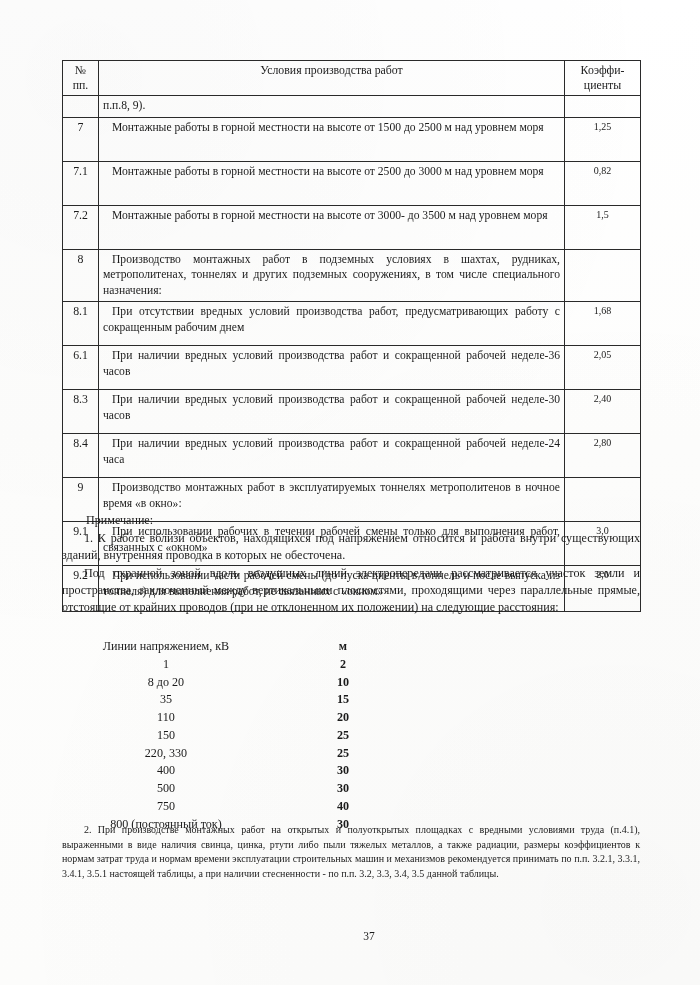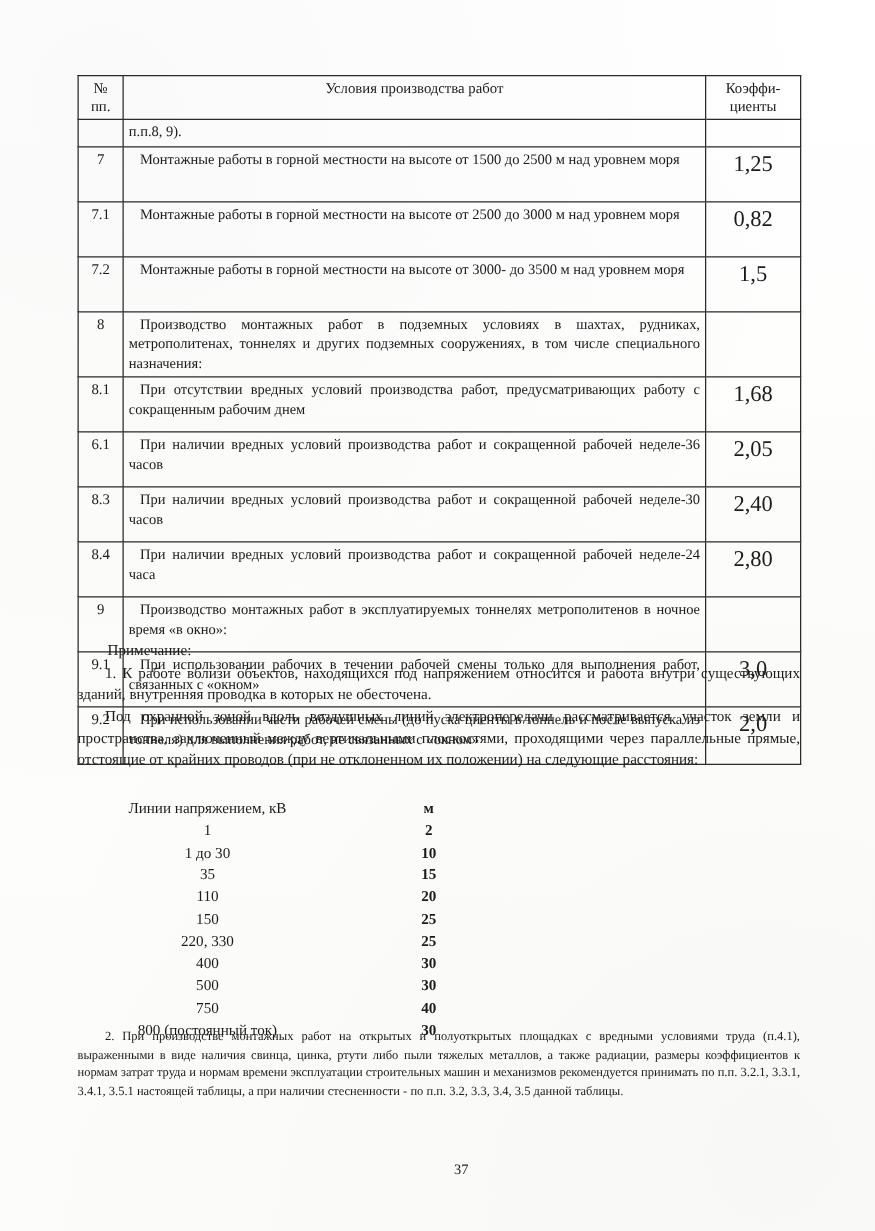--- a/index.html
+++ b/index.html
@@ -76,21 +76,21 @@
   }
   td.cond {
     text-align: justify;
     text-align-last: left;
     hyphens: none;
     text-indent: 9px;
   }
   td.cond.no-ind { text-indent: 0; margin-left: 39px; }
   td.coef {
     text-align: center;
-    font-size: 18px;
+    font-size: 10px;
     padding-top: 3px;
   }
   tr.tall-a td { height: 38px; }
   tr.tall-b td { height: 40px; }
 
   
   .notes {
     position: absolute;
     left: 62px;
     top: 512px;
@@ -260,21 +260,21 @@
       <div class="vrow hdr">
         <div class="vleft">Линии напряжением, кВ</div>
         <div class="vright">м</div>
       </div>
       <div id="volt-body">
           <div class="vrow">
             <div class="vleft">1</div>
             <div class="vright">2</div>
           </div>
           <div class="vrow">
-            <div class="vleft">1 до 30</div>
+            <div class="vleft">8 до 20</div>
             <div class="vright">10</div>
           </div>
           <div class="vrow">
             <div class="vleft">35</div>
             <div class="vright">15</div>
           </div>
           <div class="vrow">
             <div class="vleft">110</div>
             <div class="vright">20</div>
           </div>

